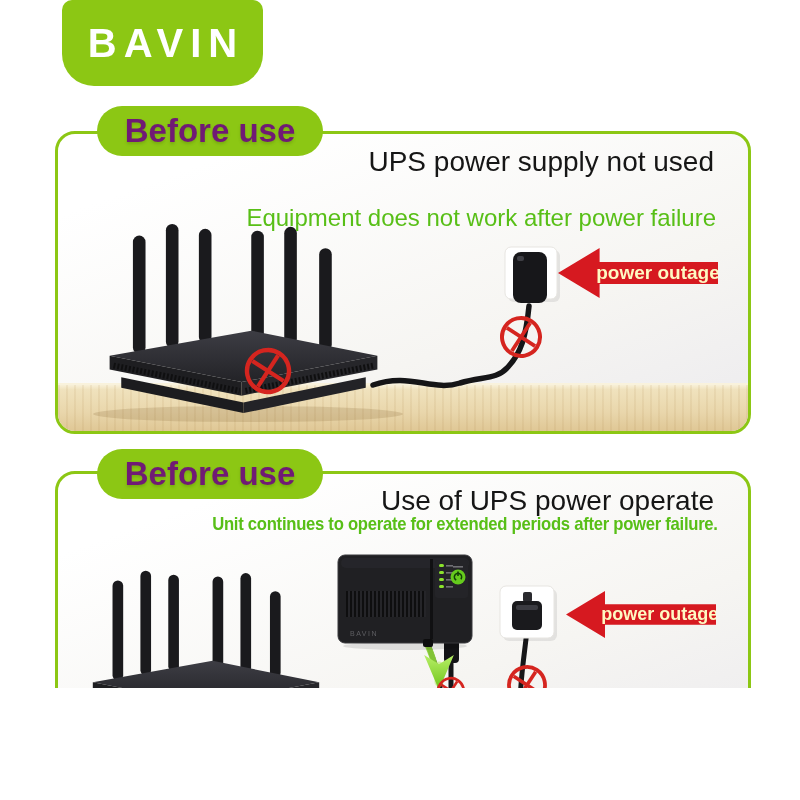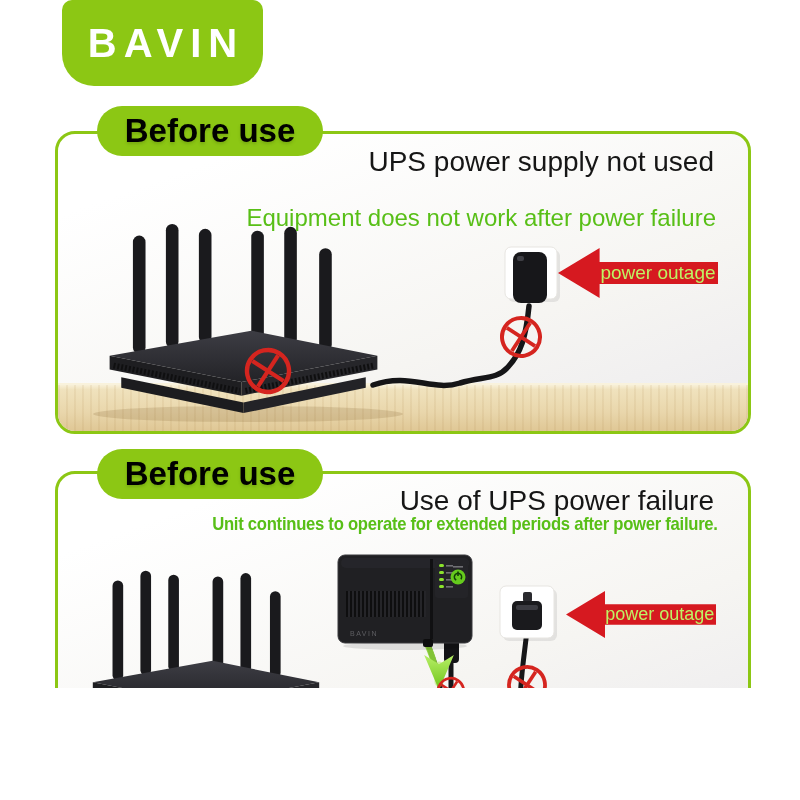--- a/index.html
+++ b/index.html
@@ -18,36 +18,36 @@
   .panel2{top:471px;height:286px;}
   .wood{position:absolute;left:0;right:0;bottom:0;border-top:2px solid #f9f2dc;
         background:
           repeating-linear-gradient(90deg, rgba(166,126,66,0.10) 0 2px, rgba(0,0,0,0) 2px 8px),
           linear-gradient(180deg,#f8f0d8 0,#f0e2bd 10%,#e9d6ab 60%,#dfc795 100%);}
   .wood1{height:46px;} .wood2{height:32px;}
   .illus{position:absolute;left:0;top:0;}
 
   
   .badge{position:absolute;left:97px;width:226px;height:50px;background:#8cc714;border-radius:26px;
-         display:flex;align-items:center;justify-content:center;color:#000000;font-size:33px;
+         display:flex;align-items:center;justify-content:center;color:#701a75;font-size:33px;
          font-weight:bold;text-shadow:0 2px 3px rgba(60,90,0,.25);z-index:5;}
   .badge1{top:106px;} .badge2{top:449px;}
 
   
   .headline{position:absolute;color:#161616;font-size:28px;white-space:nowrap;z-index:4;}
   .subtitle{position:absolute;color:#58bf17;white-space:nowrap;z-index:4;}
   .h1a{right:34px;top:12px;} .s1a{right:32px;top:50px;font-size:24px;margin-top:20px;}
   .h2a{right:34px;top:11px;} .s2a{right:30px;top:39px;font-size:18.5px;font-weight:bold;
        letter-spacing:-0.3px;transform:scaleX(0.9);transform-origin:right center;}
 
   
   .red-arrow{position:absolute;background:#d61920;z-index:6;
      clip-path:polygon(0 50%, 26% 0, 26% 28%, 100% 28%, 100% 72%, 26% 72%, 26% 100%);
      display:flex;align-items:center;justify-content:center;}
-  .red-arrow span{color:#bef264;font-weight:normal;padding-left:25%;white-space:nowrap;}
+  .red-arrow span{color:#fef9c3;font-weight:bold;padding-left:25%;white-space:nowrap;}
   .arrow1{left:500px;top:114px;width:160px;height:50px;}
   .arrow1 span{font-size:19px;}
   .arrow2{left:508px;top:117px;width:150px;height:47px;}
   .arrow2 span{font-size:18px;}
 </style>
 </head>
 <body>
 
 <div class="stage">
 
@@ -221,21 +221,21 @@
       </g>
 
       <g transform="translate(469,211) rotate(-12) scale(0.9)">
           <use href="#p2sign"></use>
         </g>
       <g transform="translate(393,217) rotate(-12) scale(0.64)">
           <use href="#p2sign"></use>
         </g>
     </svg>
 
-    <div class="headline h2a">Use of UPS power failure</div>
+    <div class="headline h2a">Use of UPS power operate</div>
     <div class="subtitle s2a">Unit continues to operate for extended periods after power failure.</div>
 
     <div class="red-arrow arrow2">
       <span>power outage</span>
     </div>
   </div>
   <div class="badge badge2">
     <span>Before use</span>
   </div>
 

